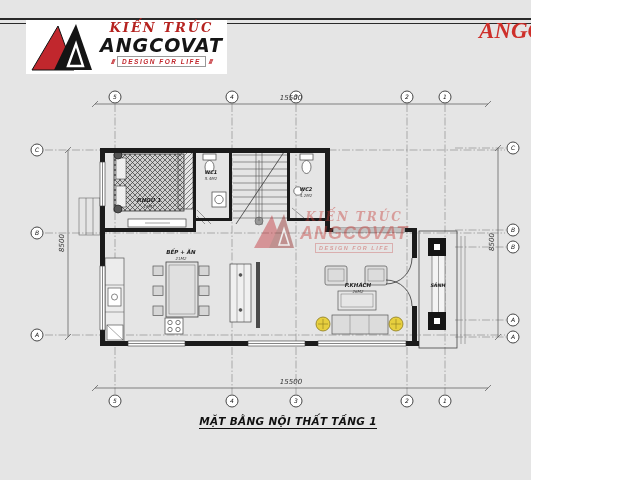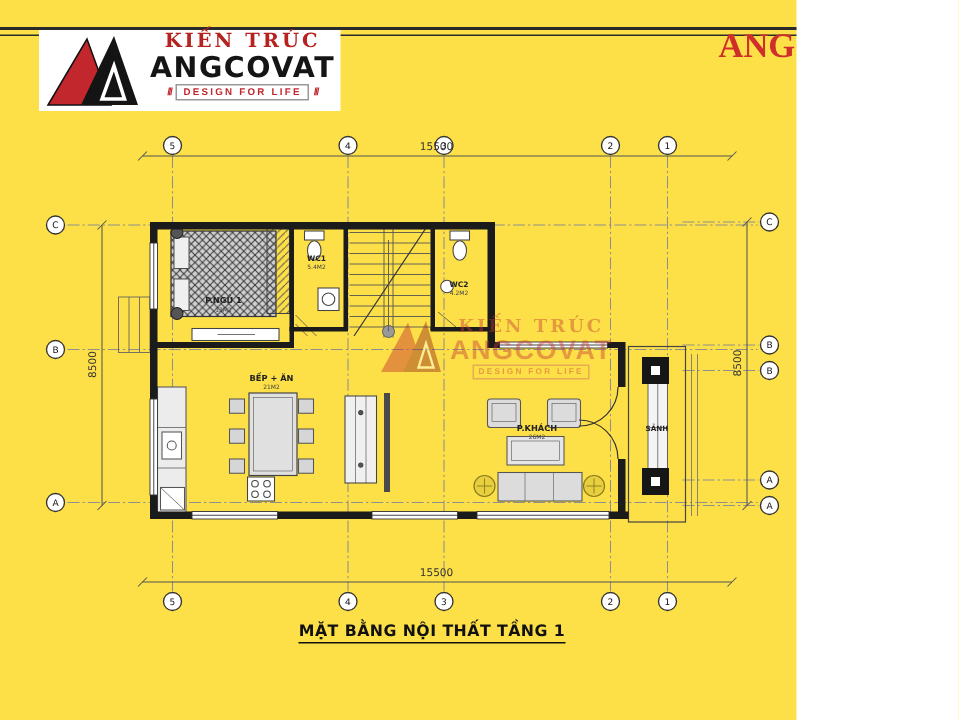--- a/index.html
+++ b/index.html
@@ -1,17 +1,17 @@
 <!DOCTYPE html>
 <html><head>
 <meta charset="utf-8">
 <style>
   html,body{margin:0;padding:0;background:#fff;}
-  .sheet{position:relative;width:531px;height:480px;background:#fde047;overflow:hidden;
-         font-family:"Liberation Sans",sans-serif;}
+  .sheet{position:relative;width:531px;height:480px;background:#e5e5e5;overflow:hidden;
+         font-family:"Liberation Sans",sans-serif;font-style:italic;}
   .abs{position:absolute;}
   .rule{position:absolute;left:0;width:639px;background:#2a2a2a;}
   
   .logo{position:absolute;left:26px;top:20px;display:flex;align-items:flex-start;z-index:5;background:#fff;padding:0 4px;}
   .logo-txt{margin-left:6px;display:flex;flex-direction:column;align-items:center;}
   .logo-top{font-family:"DejaVu Serif",serif;font-weight:bold;color:#b5221f;font-size:13px;letter-spacing:2px;line-height:15px;}
   .logo-brand{font-family:"DejaVu Sans",sans-serif;font-weight:900;color:#151515;font-size:19px;letter-spacing:1px;line-height:20px;}
   .logo-tag{margin-top:1px;display:flex;align-items:center;gap:3px;font-size:6.5px;font-weight:bold;color:#c1272d;letter-spacing:1.5px;}
   .logo-tag .strip{border:1px solid #999;padding:0 4px;line-height:9px;}
   .hatch{color:#c1272d;font-size:7px;letter-spacing:-1px;}

